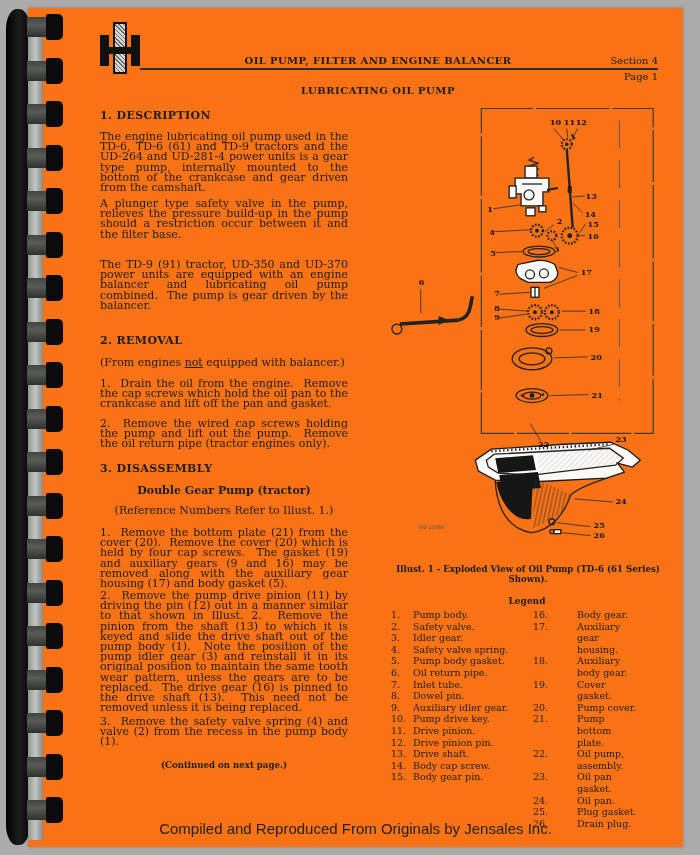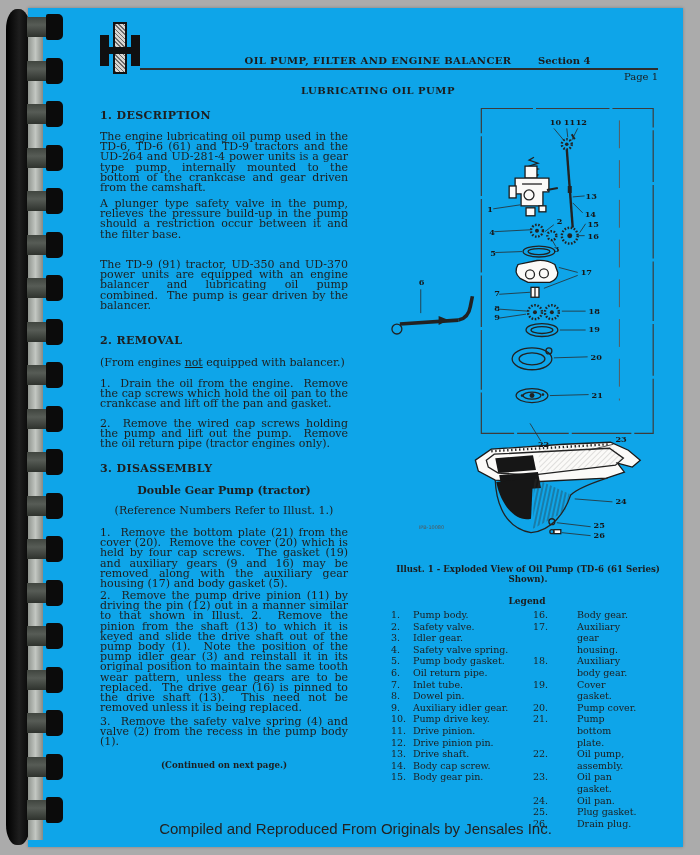--- a/index.html
+++ b/index.html
@@ -1,20 +1,20 @@
 <!DOCTYPE html>
 <html><head>
 <meta charset="utf-8">
 <style>
   html,body{margin:0;padding:0;}
   body{width:700px;height:855px;position:relative;overflow:hidden;
        font-family:"DejaVu Serif", serif; background:#ababab;}
   .scan-bg{position:absolute;inset:0;background:#ababab;}
   .page{position:absolute;left:28px;top:8px;width:655px;height:839px;
-        background:#0ea5e9;box-shadow:0 0 3px rgba(0,0,0,.25);}
+        background:#f97316;box-shadow:0 0 3px rgba(0,0,0,.25);}
   
   .binding{position:absolute;left:0;top:0;width:72px;height:855px;pointer-events:none;}
   .spine{position:absolute;left:6px;top:9px;width:24px;height:836px;
          background:linear-gradient(90deg,#000,#1e1e1e 55%,#060606);
          border-radius:11px/20px;}
   .tooth{position:absolute;left:27px;width:23px;height:20px;
          background:linear-gradient(#40453f,#575c56 40%,#2e322d);}
   .tooth::after{content:"";position:absolute;left:19px;top:-3px;width:17px;height:26px;
          background:#0b0b0b;border-radius:2px 5px 5px 2px;}
   .tooth::before{content:"";position:absolute;left:1px;top:20px;width:15px;height:24px;
@@ -24,22 +24,22 @@
   .logo{position:absolute;left:72px;top:14px;width:40px;height:52px;}
   .logo .hl,.logo .hr{position:absolute;top:13px;width:9px;height:31px;background:#101010;}
   .logo .hl{left:0;} .logo .hr{right:0;}
   .logo .hbar{position:absolute;left:7px;top:25px;width:26px;height:7px;background:#101010;}
   .logo .hc{position:absolute;left:13px;top:0;width:14px;height:52px;box-sizing:border-box;
             border:2px solid #111;
             background:repeating-linear-gradient(45deg,#6b6b6b 0 1px,#d8d6d2 1px 3px);}
   .hrule{position:absolute;left:112px;top:60px;width:518px;height:2px;background:#2e2e2e;}
   .hdr-title{position:absolute;left:160px;top:47px;width:380px;text-align:center;
              font-size:10px;font-weight:bold;letter-spacing:.4px;color:#1c1c1c;}
-  .hdr-section{position:absolute;right:25px;top:47px;width:120px;text-align:left;
-             font-size:10px;color:#1c1c1c;font-weight:bold;}
+  .hdr-section{position:absolute;right:25px;top:47px;width:120px;text-align:right;
+             font-size:10px;color:#1c1c1c;}
   .hdr-page{position:absolute;right:25px;top:63px;width:120px;text-align:right;
              font-size:10px;color:#1c1c1c;}
   .main-title{position:absolute;left:160px;top:77px;width:380px;text-align:center;
              font-size:10px;font-weight:bold;letter-spacing:.5px;color:#1c1c1c;}
   
   .blk{position:absolute;left:72px;width:248px;color:#1e1e1e;
        font-size:11px;line-height:10.2px;}
   .para{white-space:pre-wrap;text-align:justify;}
   .head{font-weight:bold;letter-spacing:.4px;}
   .ctr{text-align:center;white-space:normal;}

